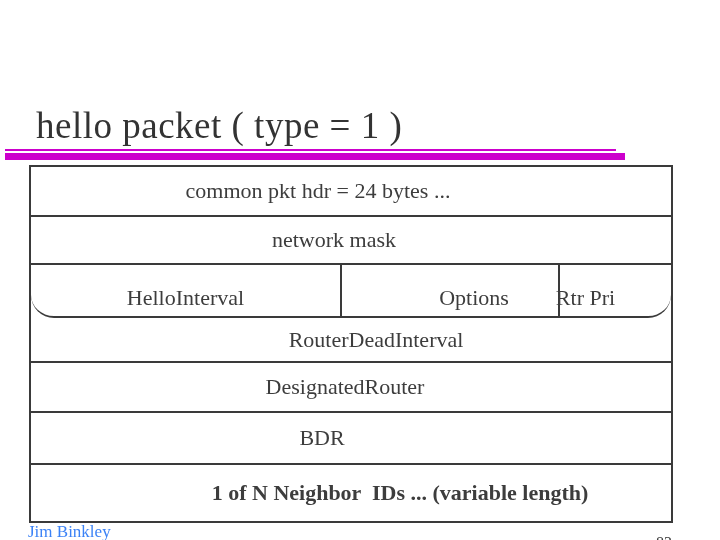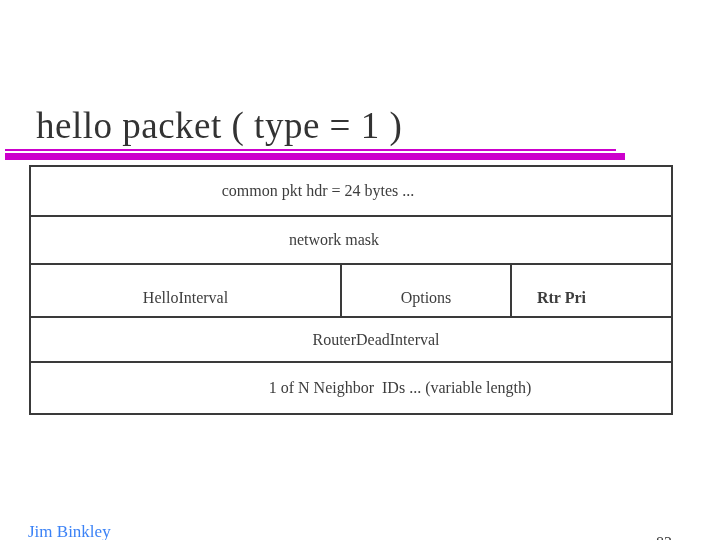--- a/index.html
+++ b/index.html
@@ -49,49 +49,49 @@
     left: 29px;
     top: 117px;
     width: 640px;
     border: 2px solid var(--line, #3a3a3a);
   }
   .prow {
     display: flex;
     align-items: center;
     justify-content: center;
     border-bottom: 2px solid var(--line, #3a3a3a);
-    font-size: 16px;
+    font-size: 22px;
     color: #3d3d3d;
   }
   .prow:last-child { border-bottom: none; }
   .r1 { height: 48px; }
   .r2 { height: 46px; align-items: center; }
-  .r3 { height: 51px; padding: 0; }
+  .r3 { height: 51px; padding: 0; border-radius: 23px; }
   .r4 { height: 43px; padding-left: 40px; }
   .r5 { height: 48px; }
   .r6 { height: 50px; }
-  .r7 { height: 50px; }
+  .r7 { height: 56px; font-weight: bold; }
   .label { position: relative; white-space: pre; }
   .off-r1 { left: -33px; }
   .off-r2 { left: -17px; }
   .off-r4 { left: 5px; }
   .off-r5 { left: -6px; }
   .off-r6 { left: -29px; }
   .off-r7 { left: 49px; }
   .r3 .cell {
     height: 100%;
     display: flex;
     align-items: center;
     justify-content: center;
   }
   .r3 .label { top: 7px; }
   .cell-hello { width: 309px; border-right: 2px solid var(--line, #3a3a3a); }
-  .cell-options { width: 168px; border-right: 2px solid var(--line, #3a3a3a); }
+  .cell-options { width: 168px; border-right: 2px solid var(--line, #3a3a3a); padding-left: 48px; }
   .cell-rtrpri { flex: 1; }
-  .cell-rtrpri .label { left: -30px; font-weight: bold; }
+  .cell-rtrpri .label { left: -30px; }
   .footer-author {
     position: absolute;
     left: 28px;
     top: 474px;
     font-size: 17px;
     color: #3b82f6;
   }
   .page-number {
     position: absolute;
     right: 48px;
@@ -128,21 +128,27 @@
       </div>
       <div class="cell cell-rtrpri">
         <span class="label">Rtr Pri</span>
       </div>
     </div>
 
     <div class="prow r4">
       <span class="label off-r4">RouterDeadInterval</span>
     </div>
 
+    <div class="prow r5">
+      <span class="label off-r5">DesignatedRouter</span>
+    </div>
 
+    <div class="prow r6">
+      <span class="label off-r6">BDR</span>
+    </div>
 
     <div class="prow r7">
       <span class="label off-r7">1 of N Neighbor  IDs ... (variable length)</span>
     </div>
 
   </div>
 
   <div class="footer-author">Jim Binkley</div>
   <div class="page-number">83</div>
 

